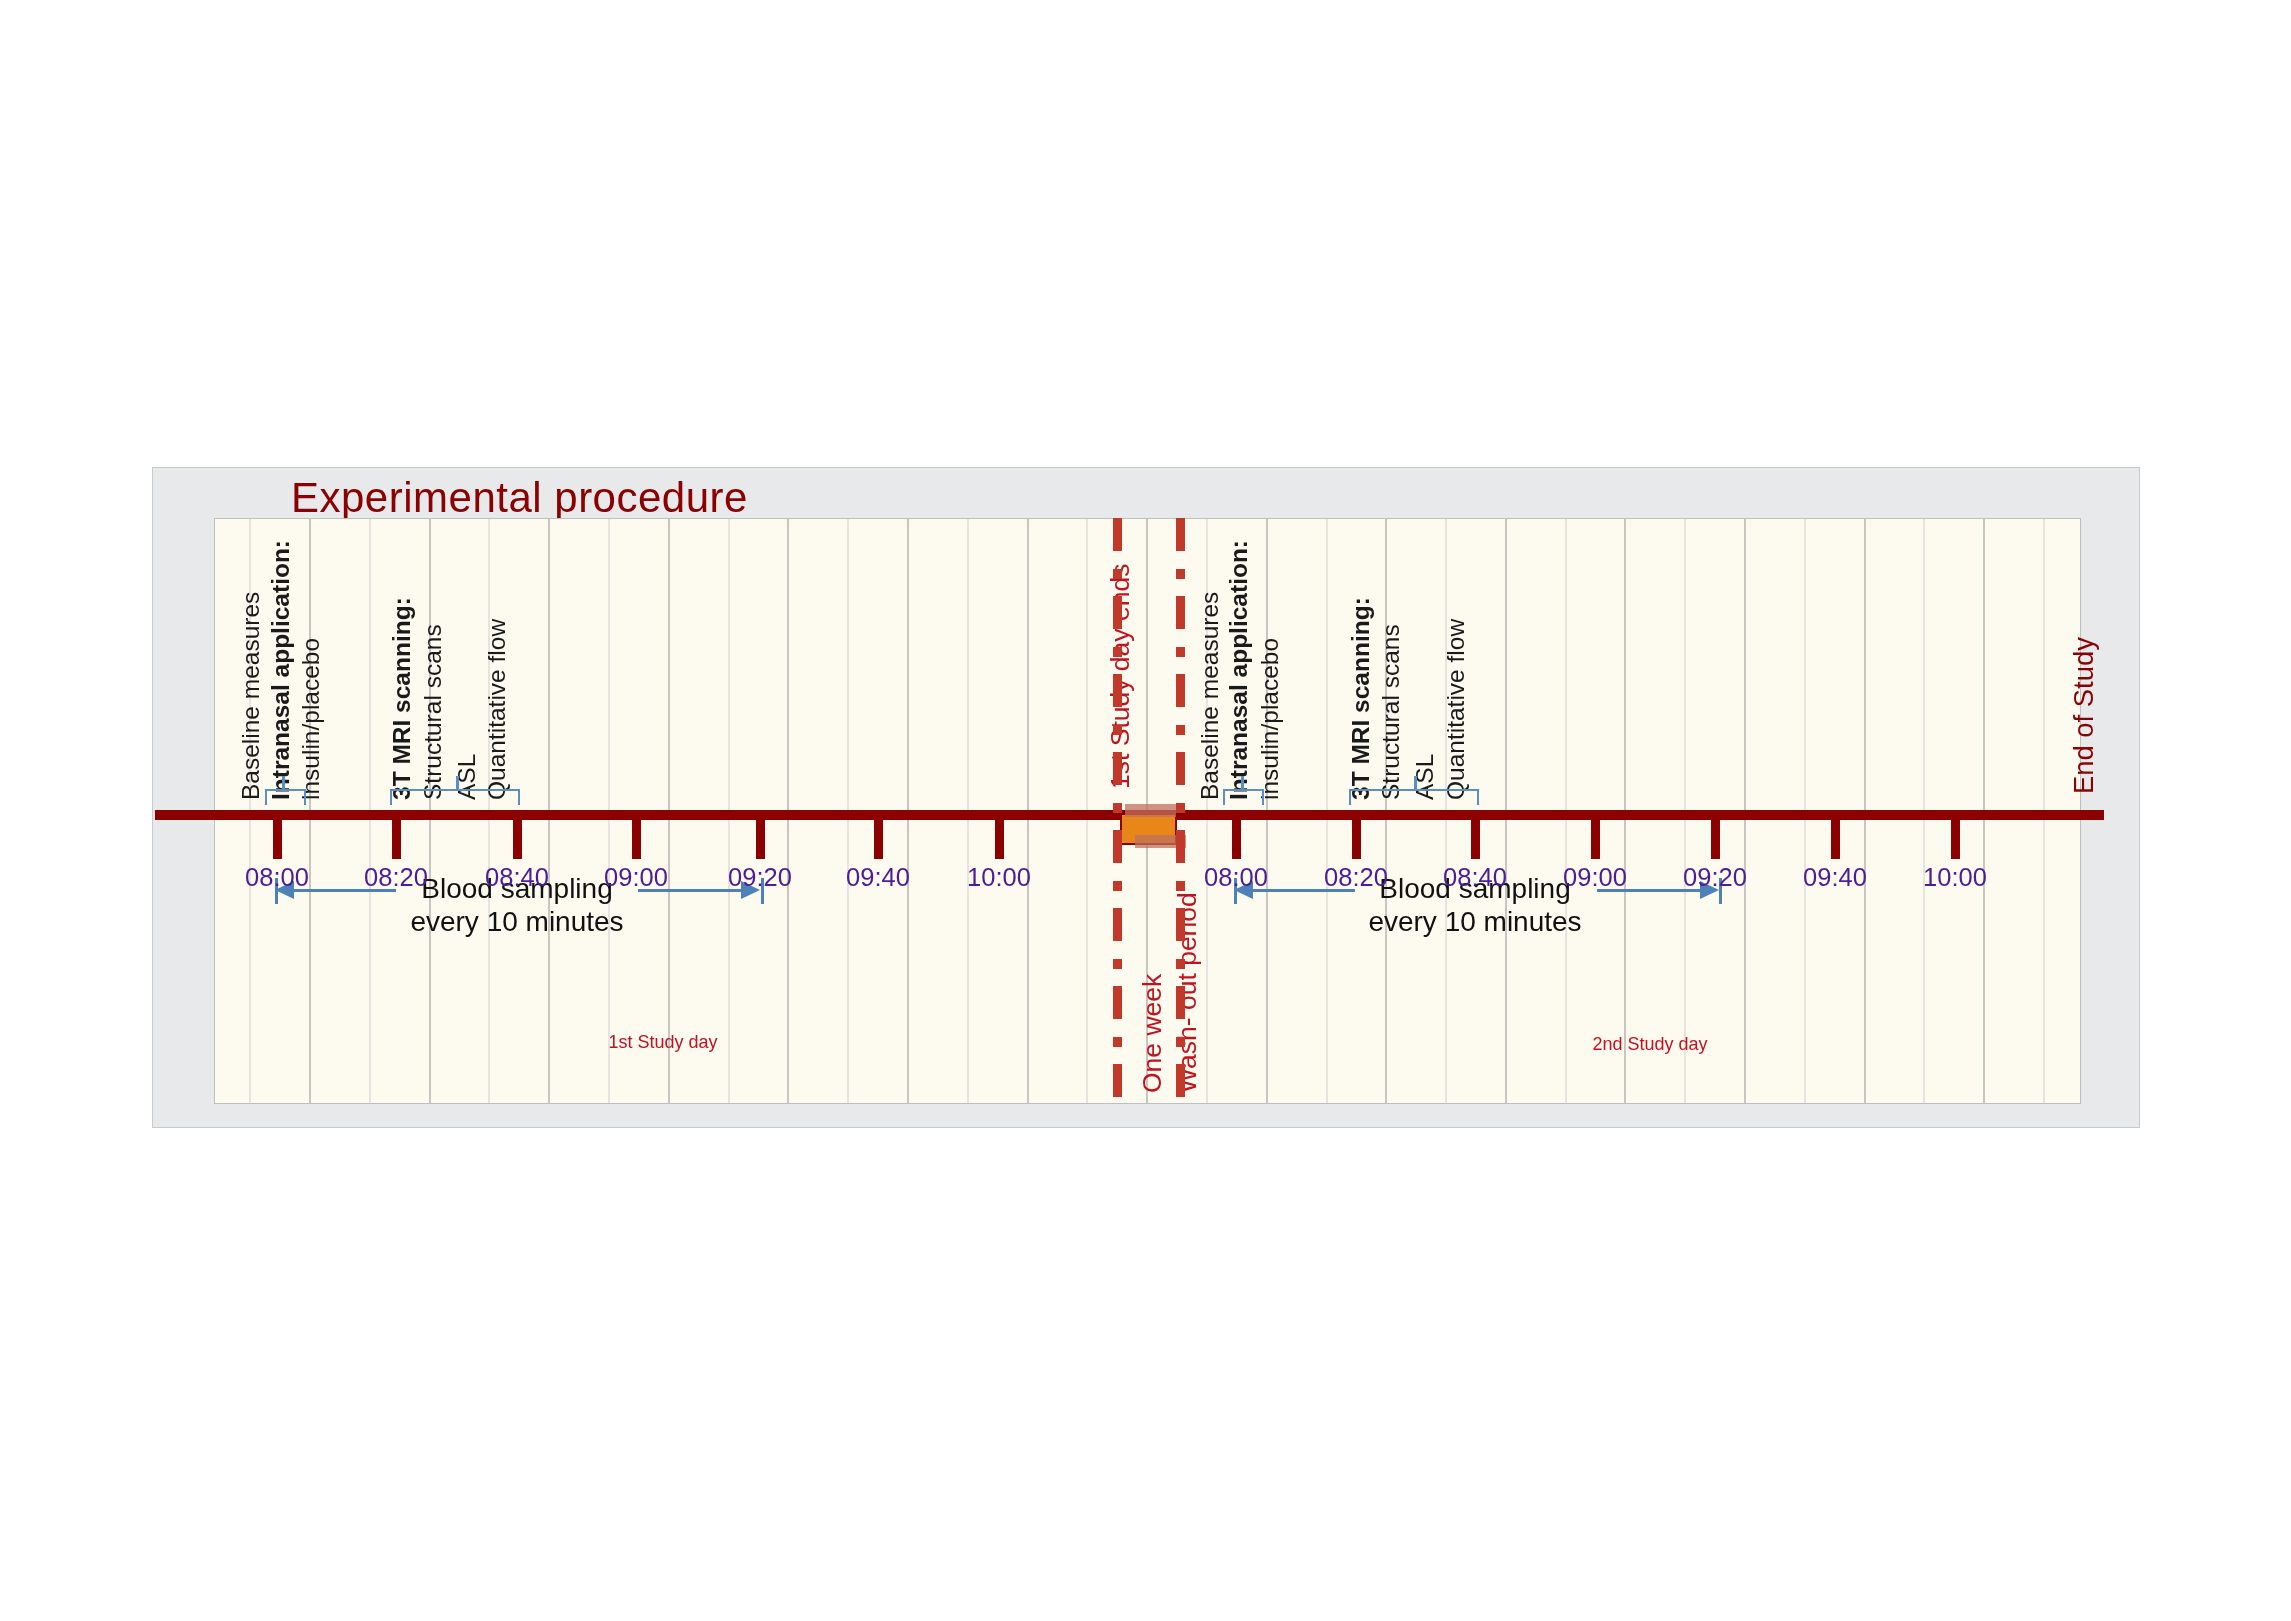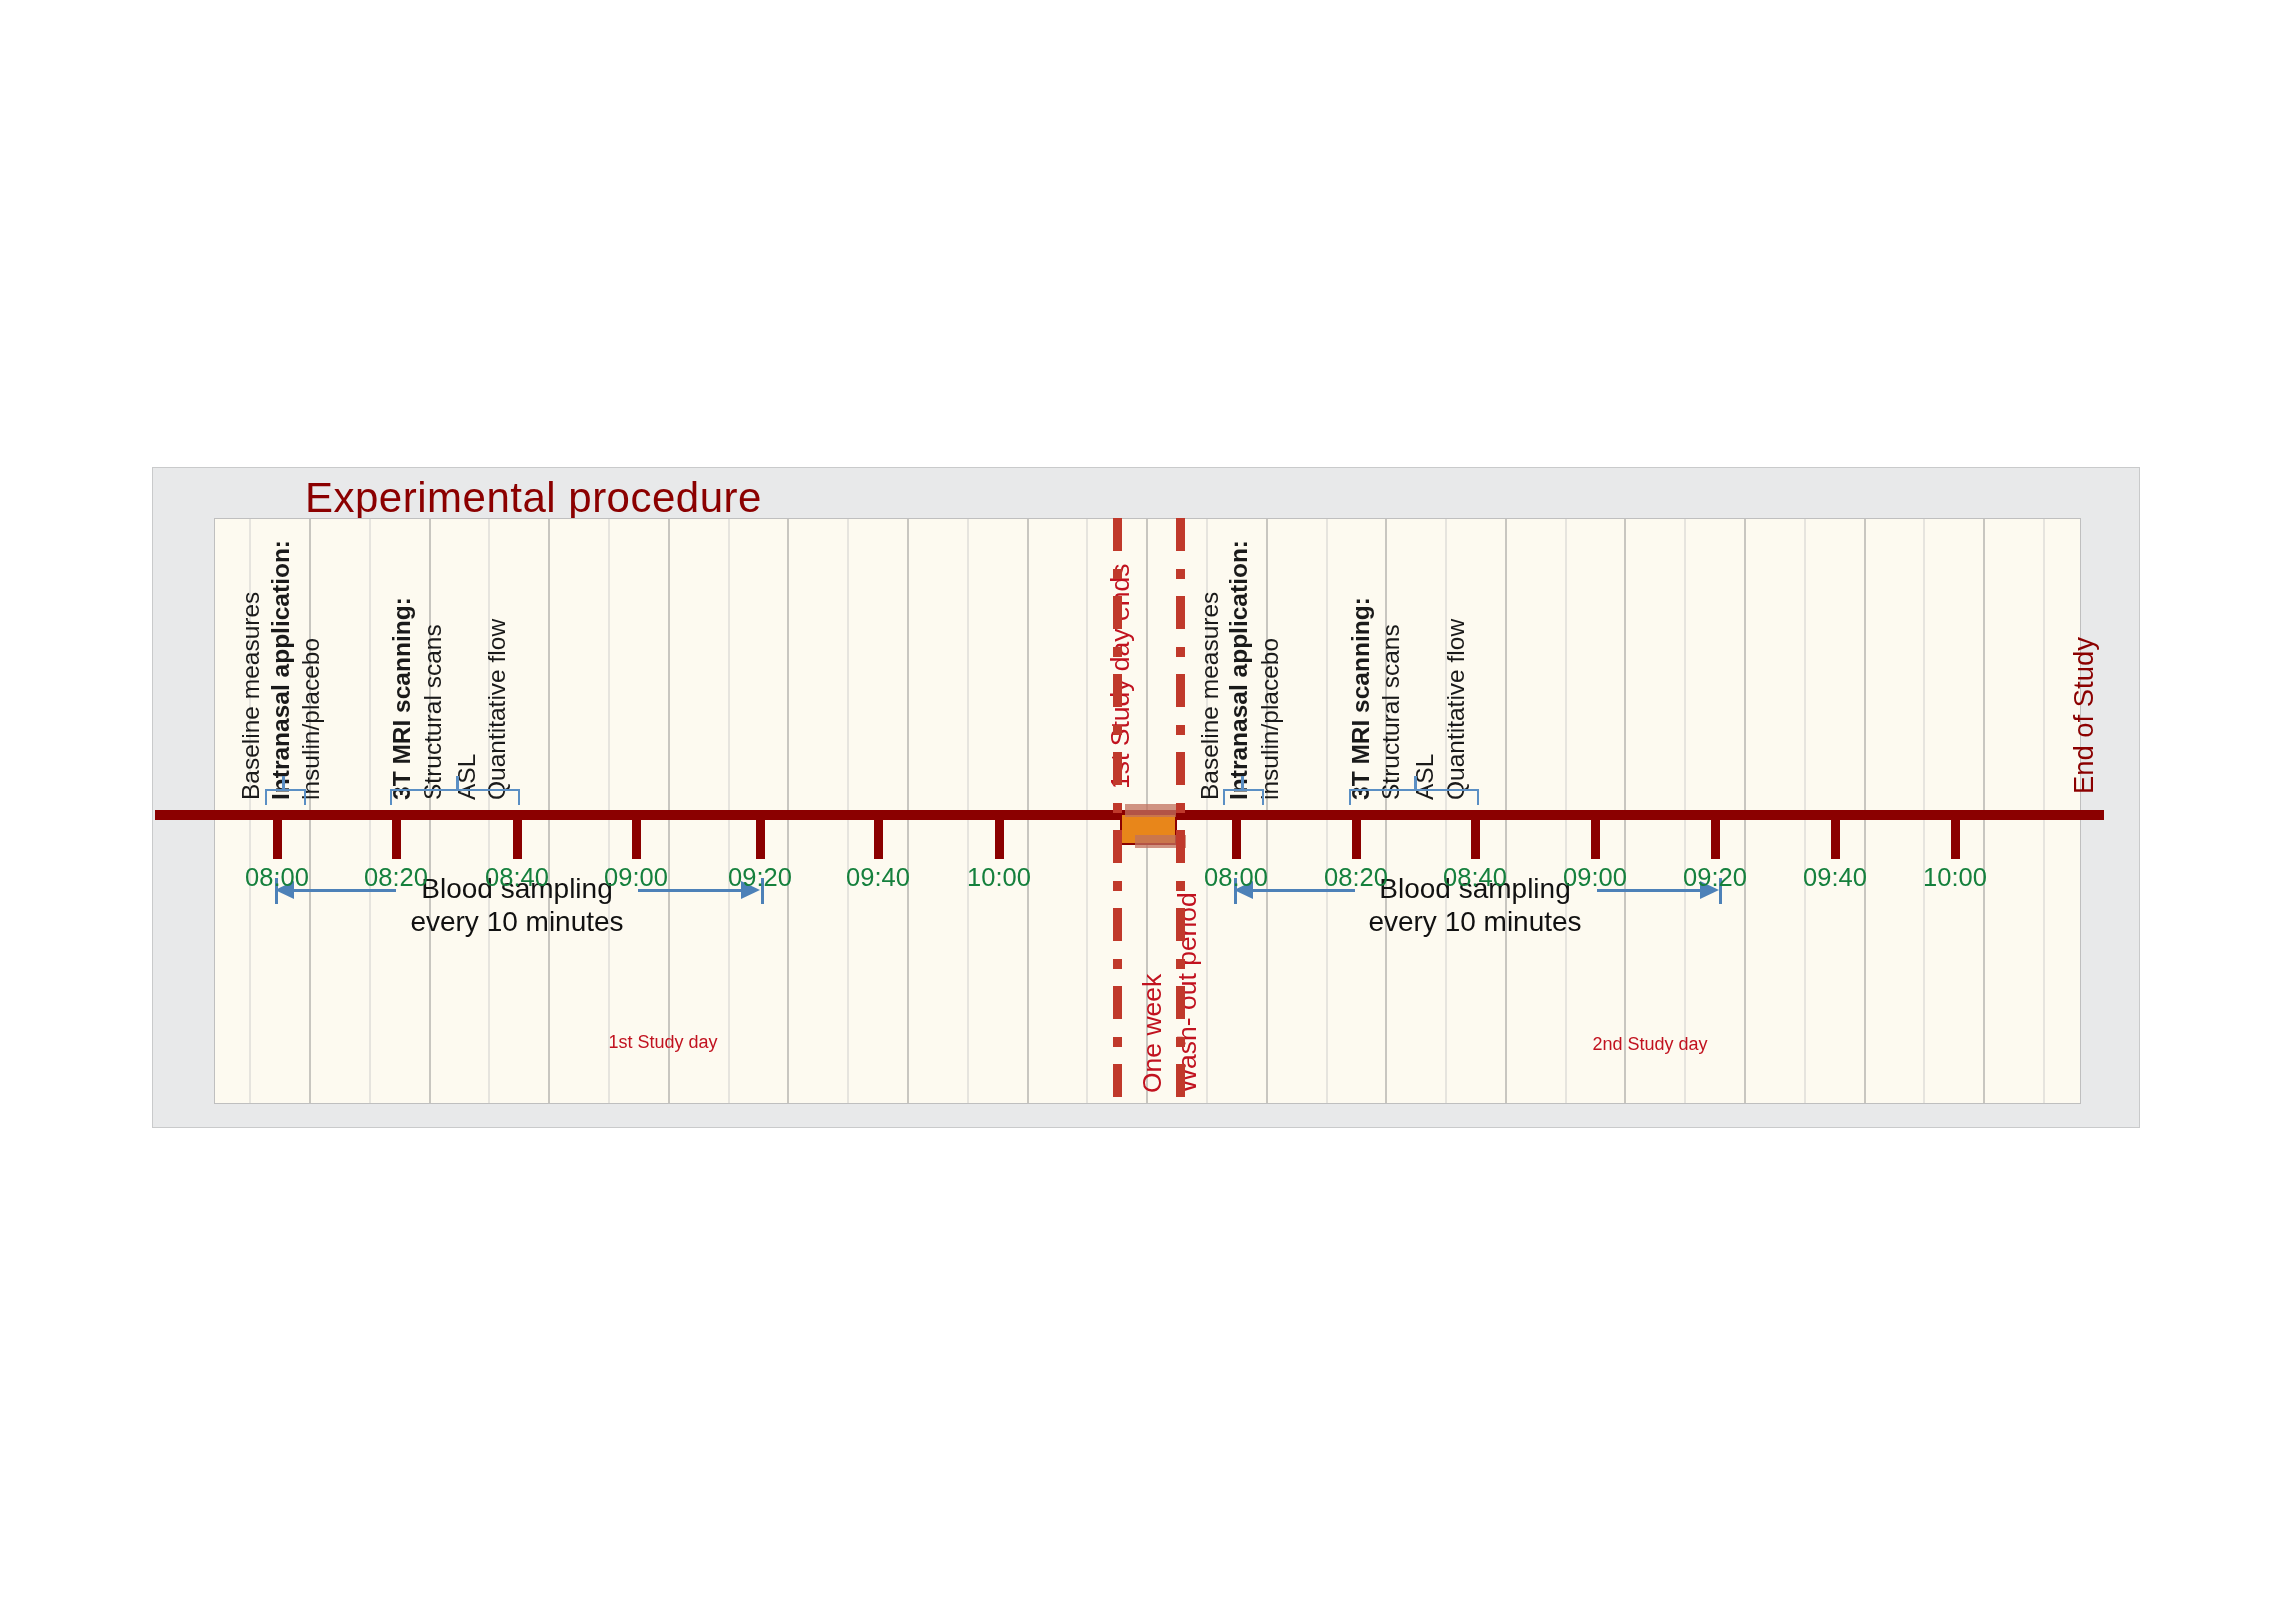--- a/index.html
+++ b/index.html
@@ -8,42 +8,42 @@
   #stage{position:relative;width:2292px;height:1621px;}
 
   
   #outer-frame{
     position:absolute;left:152px;top:467px;width:1988px;height:661px;
     background:#e8e9ea;border:1px solid #c9cacb;box-sizing:border-box;
   }
 
   
   #chart-title{
-    position:absolute;left:305px;top:474px;
+    position:absolute;left:291px;top:474px;
     font-size:42px;color:#8B0000;letter-spacing:0.5px;white-space:nowrap;
     font-family:"Liberation Sans",sans-serif;
   }
 
   
   #plot-area{
     position:absolute;left:214px;top:518px;width:1867px;height:586px;
     background:#fdfaf0;border:1px solid #bfbfbf;box-sizing:border-box;overflow:hidden;
   }
   .gridline{position:absolute;top:0;bottom:0;width:2px;background:#e6e4de;}
   .gridline.dark{background:#c8c6c0;}
 
   
   #axis{
     position:absolute;left:155px;top:810px;width:1949px;height:9.8px;
     background:#8B0000;
   }
   .tick{position:absolute;width:8.8px;height:44px;background:#8B0000;top:815px;}
 
   .timelabel{
-    position:absolute;top:863px;font-size:25.5px;color:#15803d;
+    position:absolute;top:863px;font-size:25.5px;color:#4c1d95;
     white-space:nowrap;transform:translateX(-50%);
     font-family:"Liberation Sans",sans-serif;
   }
 
   
   .vlabel{
     position:absolute;
     transform-origin:0 0;
     transform:rotate(-90deg);
     white-space:nowrap;

